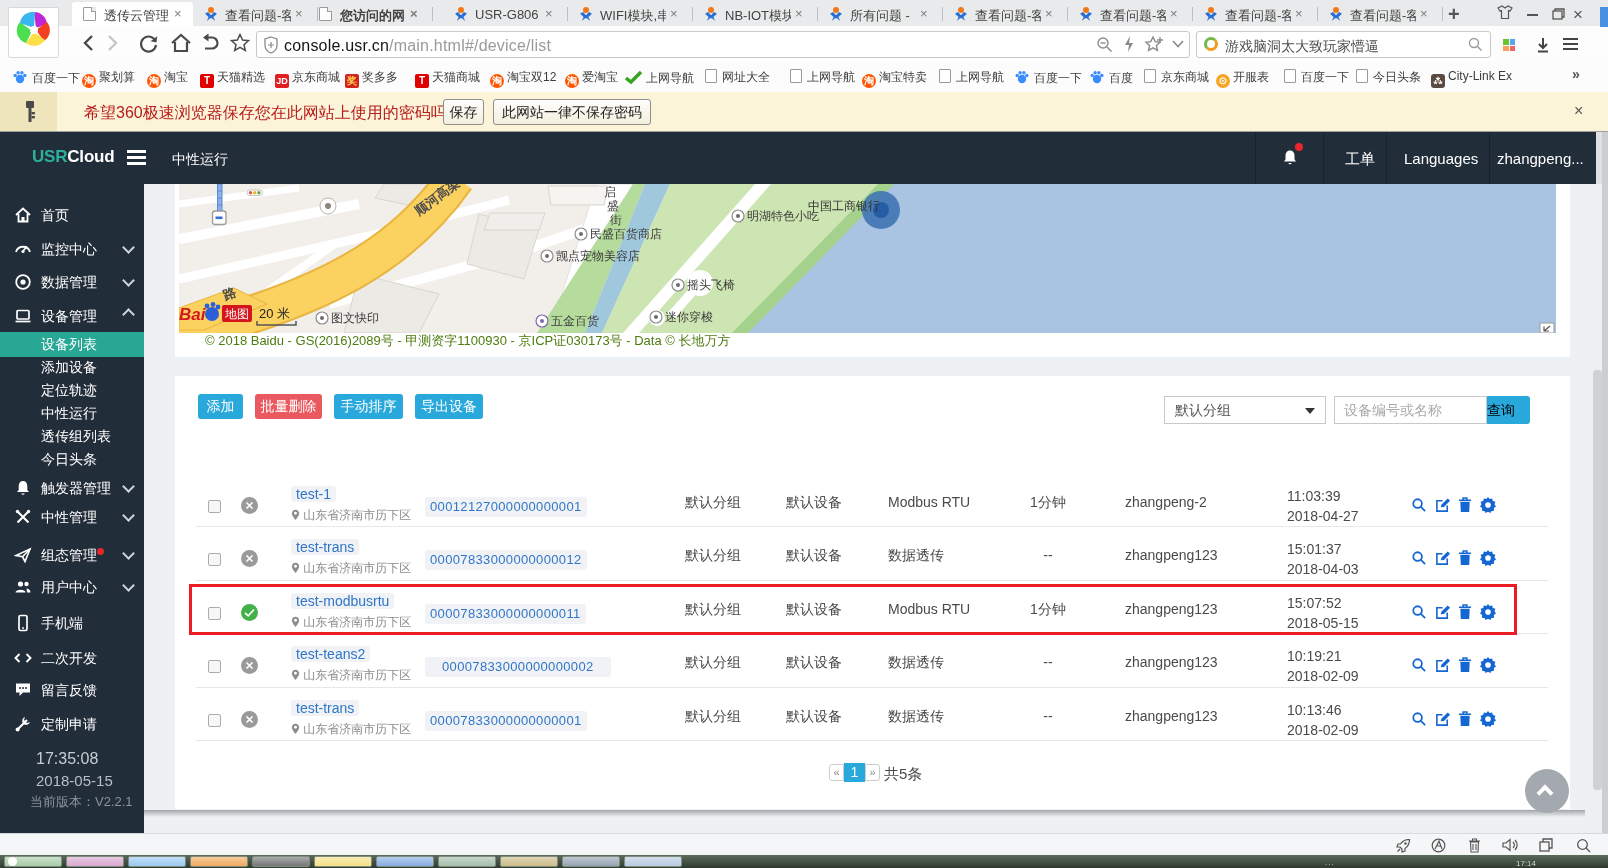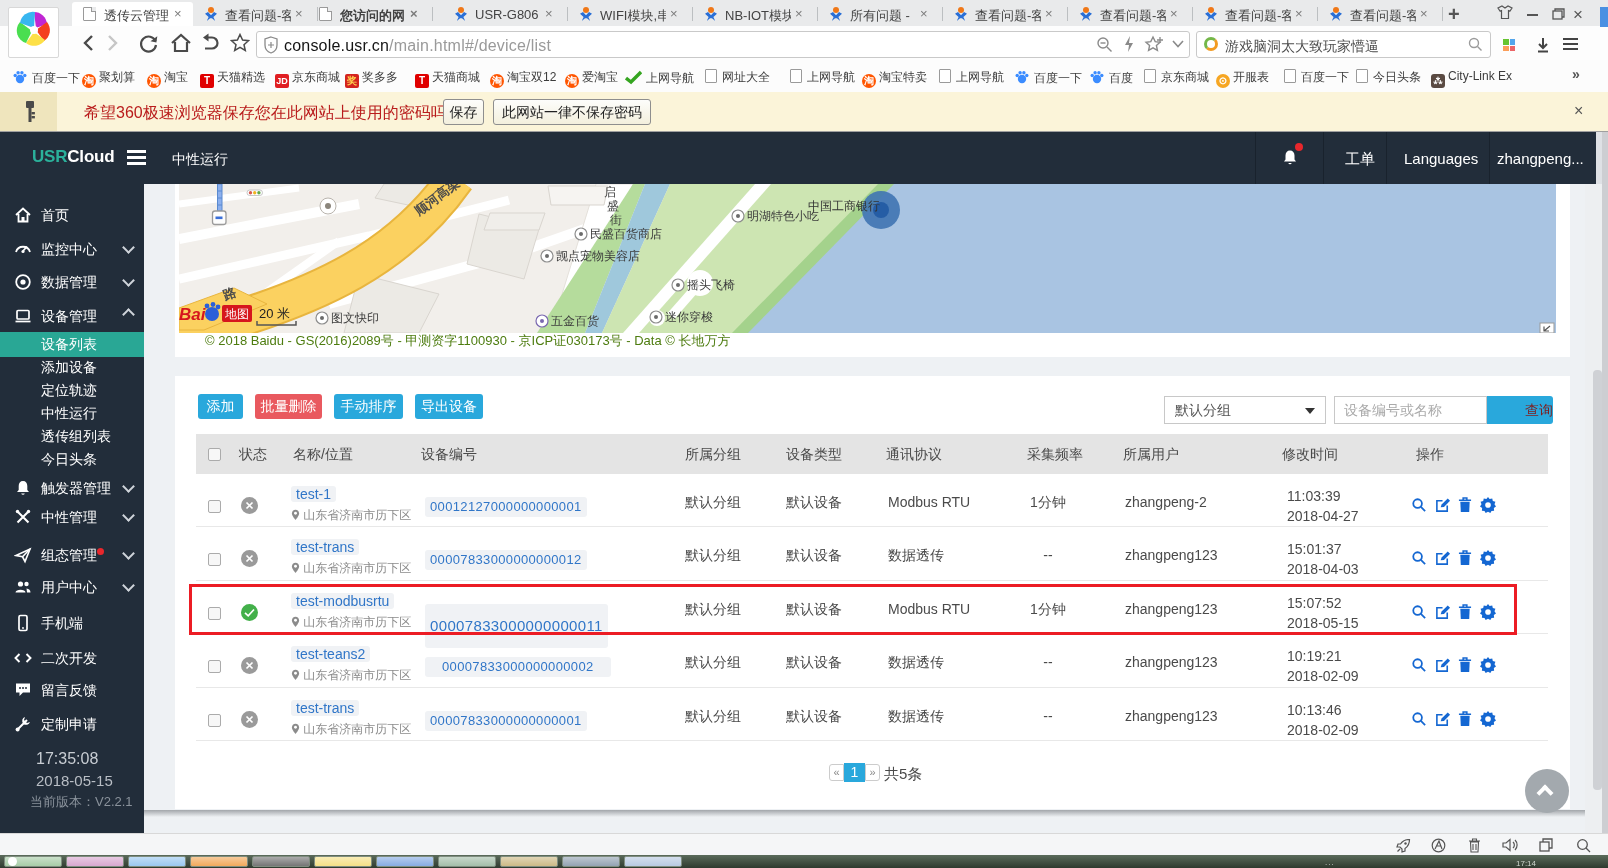--- a/index.html
+++ b/index.html
@@ -517,34 +517,21 @@
       <path d="M1365 147 L1371 142 M1365 142.5 V147 H1370" stroke="#555" stroke-width="1.2" fill="none"></path>
     </svg></div>
 <div class="abs" style="left:205px;top:332px;font-size:13px;color:#4d7c0f">© 2018 Baidu - GS(2016)2089号 - 甲测资字1100930 - 京ICP证030173号 - Data © 长地万方</div>
 <div class="abs" id="panel2">
  <div class="btn blue" style="left:23px;top:18px;width:45px">添加</div>
  <div class="btn red" style="left:80px;top:18px;width:67px">批量删除</div>
  <div class="btn blue" style="left:159px;top:18px;width:69px">手动排序</div>
  <div class="btn blue" style="left:240px;top:18px;width:68px">导出设备</div>
  <div class="abs" style="left:989px;top:20px;width:162px;height:28px;border:1px solid #c8c8c8;background:#fff;font-size:14px;color:#555;line-height:26px;padding-left:10px">默认分组<span style="position:absolute;right:10px;top:11px;width:0;height:0;border-left:5px solid transparent;border-right:5px solid transparent;border-top:6px solid #333"></span></div>
  <div class="abs" style="left:1159px;top:20px;width:153px;height:28px;border:1px solid #c8c8c8;background:#fff;font-size:14px;color:#aaa;line-height:26px;padding-left:9px">设备编号或名称</div>
- <div class="abs blue" style="left:1312px;top:20px;width:66px;height:28px;border-radius:0 3px 3px 0;color:#7f1d1d;font-size:14px;text-align:right;line-height:28px">查询</div>
-<div id="thead">
-      <div class="cb" style="left:12px;top:14px"></div>
-      <div class="cell" style="left:43px;top:12px">状态</div>
-      <div class="cell" style="left:97px;top:12px">名称/位置</div>
-      <div class="cell" style="left:225px;top:12px">设备编号</div>
-      <div class="cell" style="left:489px;top:12px">所属分组</div>
-      <div class="cell" style="left:590px;top:12px">设备类型</div>
-      <div class="cell" style="left:690px;top:12px">通讯协议</div>
-      <div class="cell" style="left:831px;top:12px">采集频率</div>
-      <div class="cell" style="left:927px;top:12px">所属用户</div>
-      <div class="cell" style="left:1086px;top:12px">修改时间</div>
-      <div class="cell" style="left:1220px;top:12px">操作</div>
-    </div>
+ <div class="abs blue" style="left:1312px;top:20px;width:43px;height:28px;border-radius:0 3px 3px 0;color:#000000;font-size:14px;text-align:left;line-height:28px">查询</div>
     <div class="trow" style="top:98.0px">
       <div class="cb" style="left:12px;top:26px"></div>
       <div class="stx" style="left:45px;top:23px;background:#9a9a9a"><svg width="17" height="17" viewBox="0 0 17 17">
           <path d="M5.5 5.5 L11.5 11.5 M11.5 5.5 L5.5 11.5" stroke="#fff" stroke-width="1.7"></path>
         </svg></div>
       <div class="pill" style="left:95px;top:12px;font-size:14px;padding:0 5px;line-height:16px">test-1</div>
       <div class="loc" style="left:95px;top:33px"><svg width="9" height="12" viewBox="0 0 10 13" style="vertical-align:-2px">
           <path d="M5 .8 C7.3 .8 9 2.5 9 4.8 C9 7.5 5 12 5 12 C5 12 1 7.5 1 4.8 C1 2.5 2.7 .8 5 .8 Z" fill="#8b8b8b"></path>
           <circle cx="5" cy="4.6" r="1.6" fill="#fff"></circle>
         </svg> 山东省济南市历下区</div>
@@ -613,21 +600,21 @@
     <div class="trow" style="top:204.8px">
       <div class="cb" style="left:12px;top:26px"></div>
       <div class="stx" style="left:45px;top:23px;background:#43b04a"><svg width="17" height="17" viewBox="0 0 17 17">
           <path d="M4 8.8 L7.2 11.8 L13 5.5" fill="none" stroke="#fff" stroke-width="1.7"></path>
         </svg></div>
       <div class="pill" style="left:95px;top:12px;font-size:14px;padding:0 5px;line-height:16px">test-modbusrtu</div>
       <div class="loc" style="left:95px;top:33px"><svg width="9" height="12" viewBox="0 0 10 13" style="vertical-align:-2px">
           <path d="M5 .8 C7.3 .8 9 2.5 9 4.8 C9 7.5 5 12 5 12 C5 12 1 7.5 1 4.8 C1 2.5 2.7 .8 5 .8 Z" fill="#8b8b8b"></path>
           <circle cx="5" cy="4.6" r="1.6" fill="#fff"></circle>
         </svg> 山东省济南市历下区</div>
-      <div class="pill" style="left:229px;top:23px;font-size:15px;padding:12px 5px;line-height:20px;letter-spacing:.35px">00007833000000000011</div>
+      <div class="pill" style="left:229px;top:23px;font-size:13px;padding:0 5px;line-height:20px;letter-spacing:.35px">00007833000000000011</div>
       <div class="cell" style="left:463px;top:20px;width:108px;text-align:center">默认分组</div>
       <div class="cell" style="left:564px;top:20px;width:108px;text-align:center">默认设备</div>
       <div class="cell" style="left:692px;top:20px">Modbus RTU</div>
       <div class="cell" style="left:806px;top:20px;width:92px;text-align:center">1分钟</div>
       <div class="cell" style="left:929px;top:20px">zhangpeng123</div>
       <div class="cell" style="left:1091px;top:14px">15:07:52</div>
       <div class="cell" style="left:1091px;top:34px">2018-05-15</div>
       <div class="abs" style="left:1215px;top:23px;font-size:0;white-space:nowrap">
 <svg width="16" height="16" viewBox="0 0 17 17" style="margin-right:8px">
           <circle cx="7" cy="7" r="4.6" fill="none" stroke="#1467d2" stroke-width="1.9"></circle>

